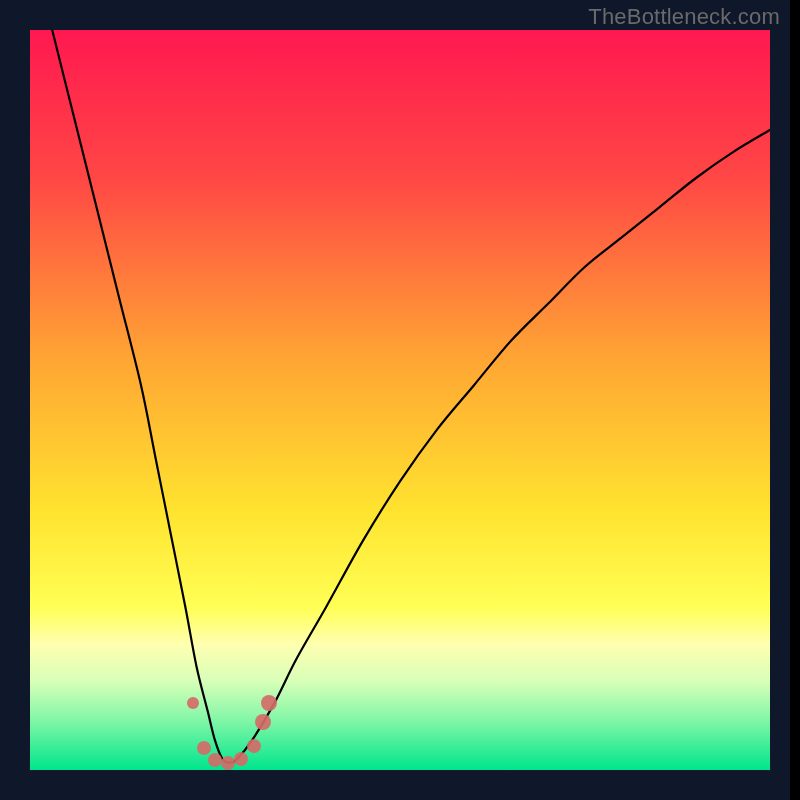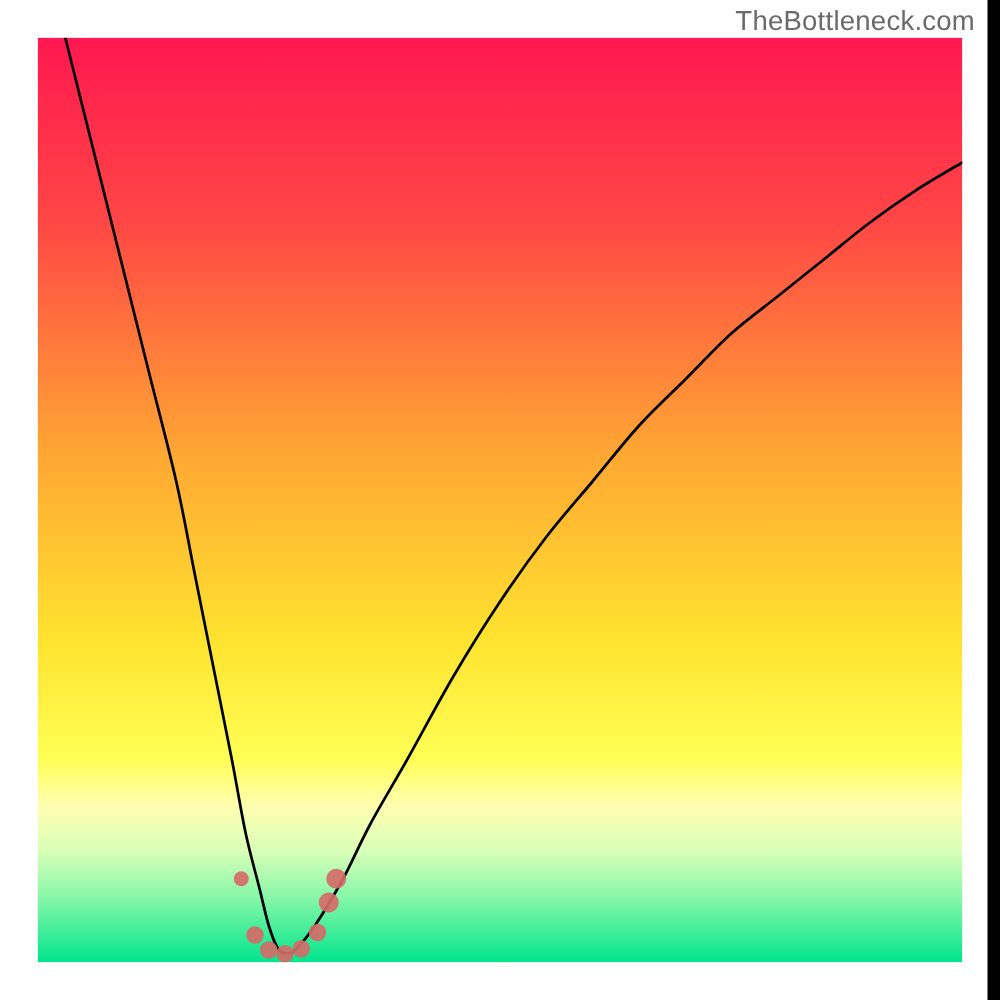--- a/index.html
+++ b/index.html
@@ -8,21 +8,21 @@
     width: 800px;
     height: 800px;
     overflow: hidden;
     background: #000;
     font-family: Arial, Helvetica, sans-serif;
   }
   .frame {
     position: relative;
     width: 790px;
     height: 800px;
-    background: #ffffff;
+    background: #0f172a;
   }
   .watermark {
     position: absolute;
     top: 4px;
     right: 10px;
     color: #6a6a6a;
     font-size: 22px;
     font-weight: 500;
     letter-spacing: 0.2px;
     z-index: 10;

